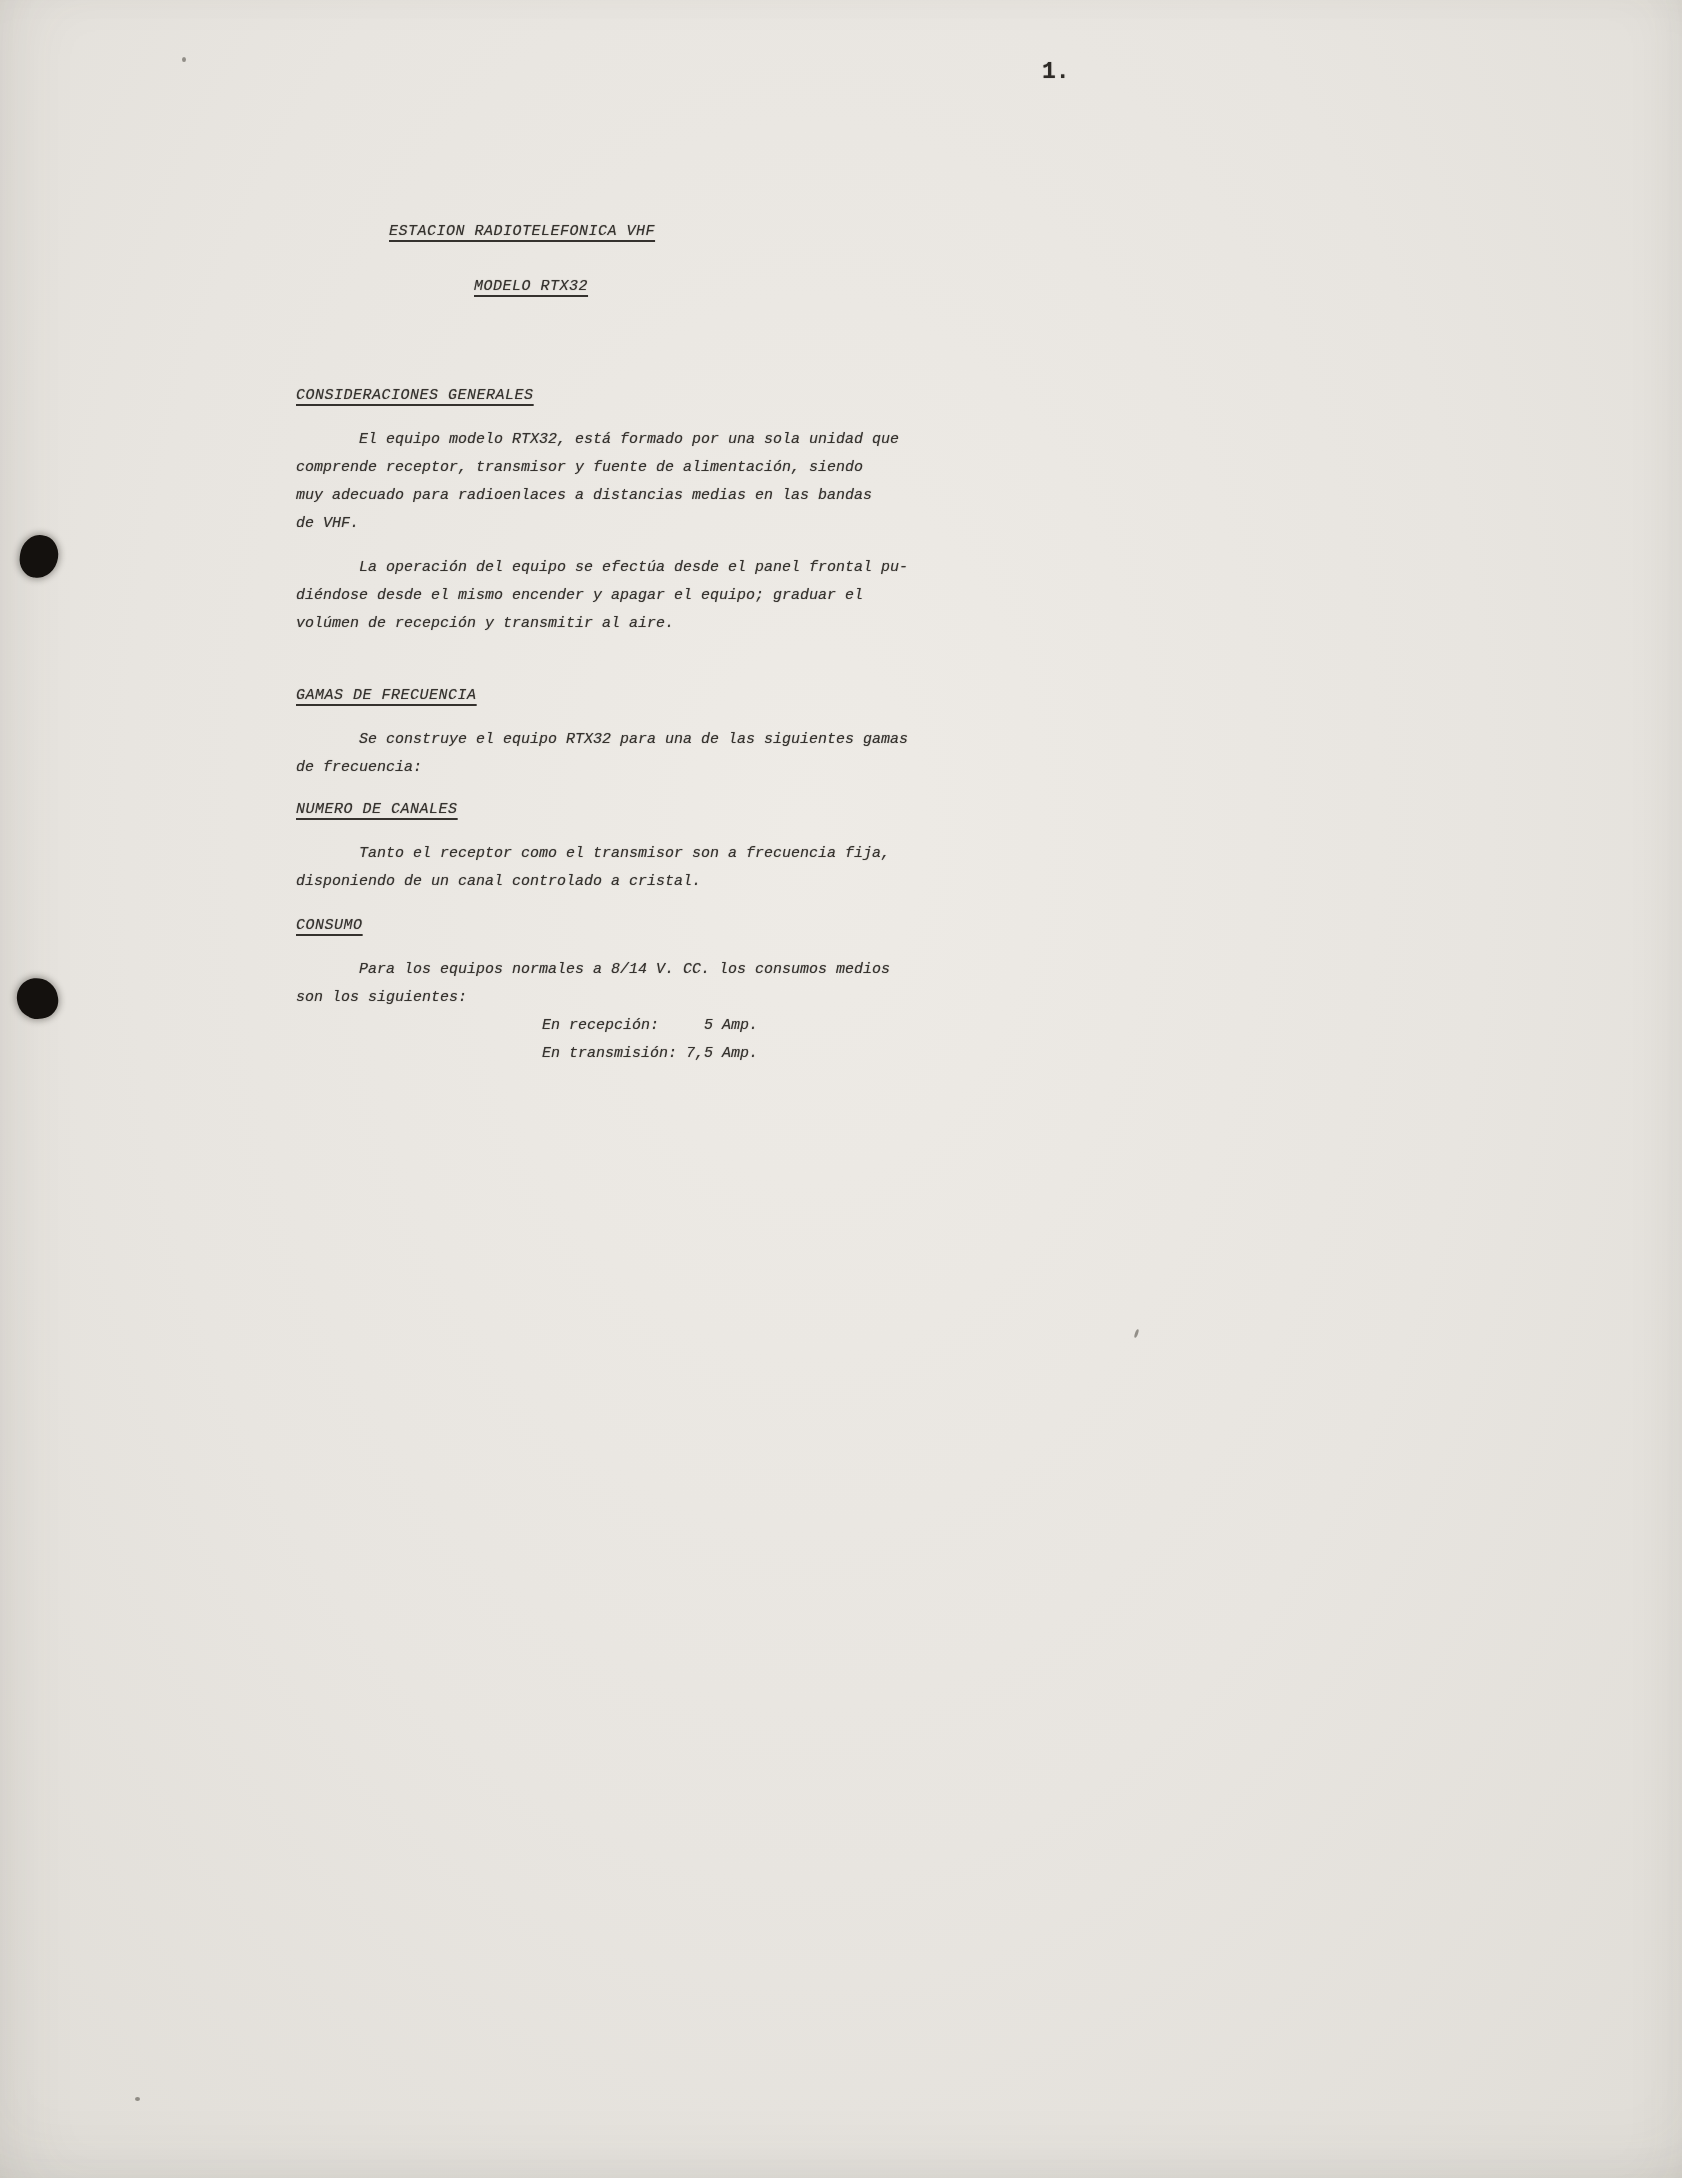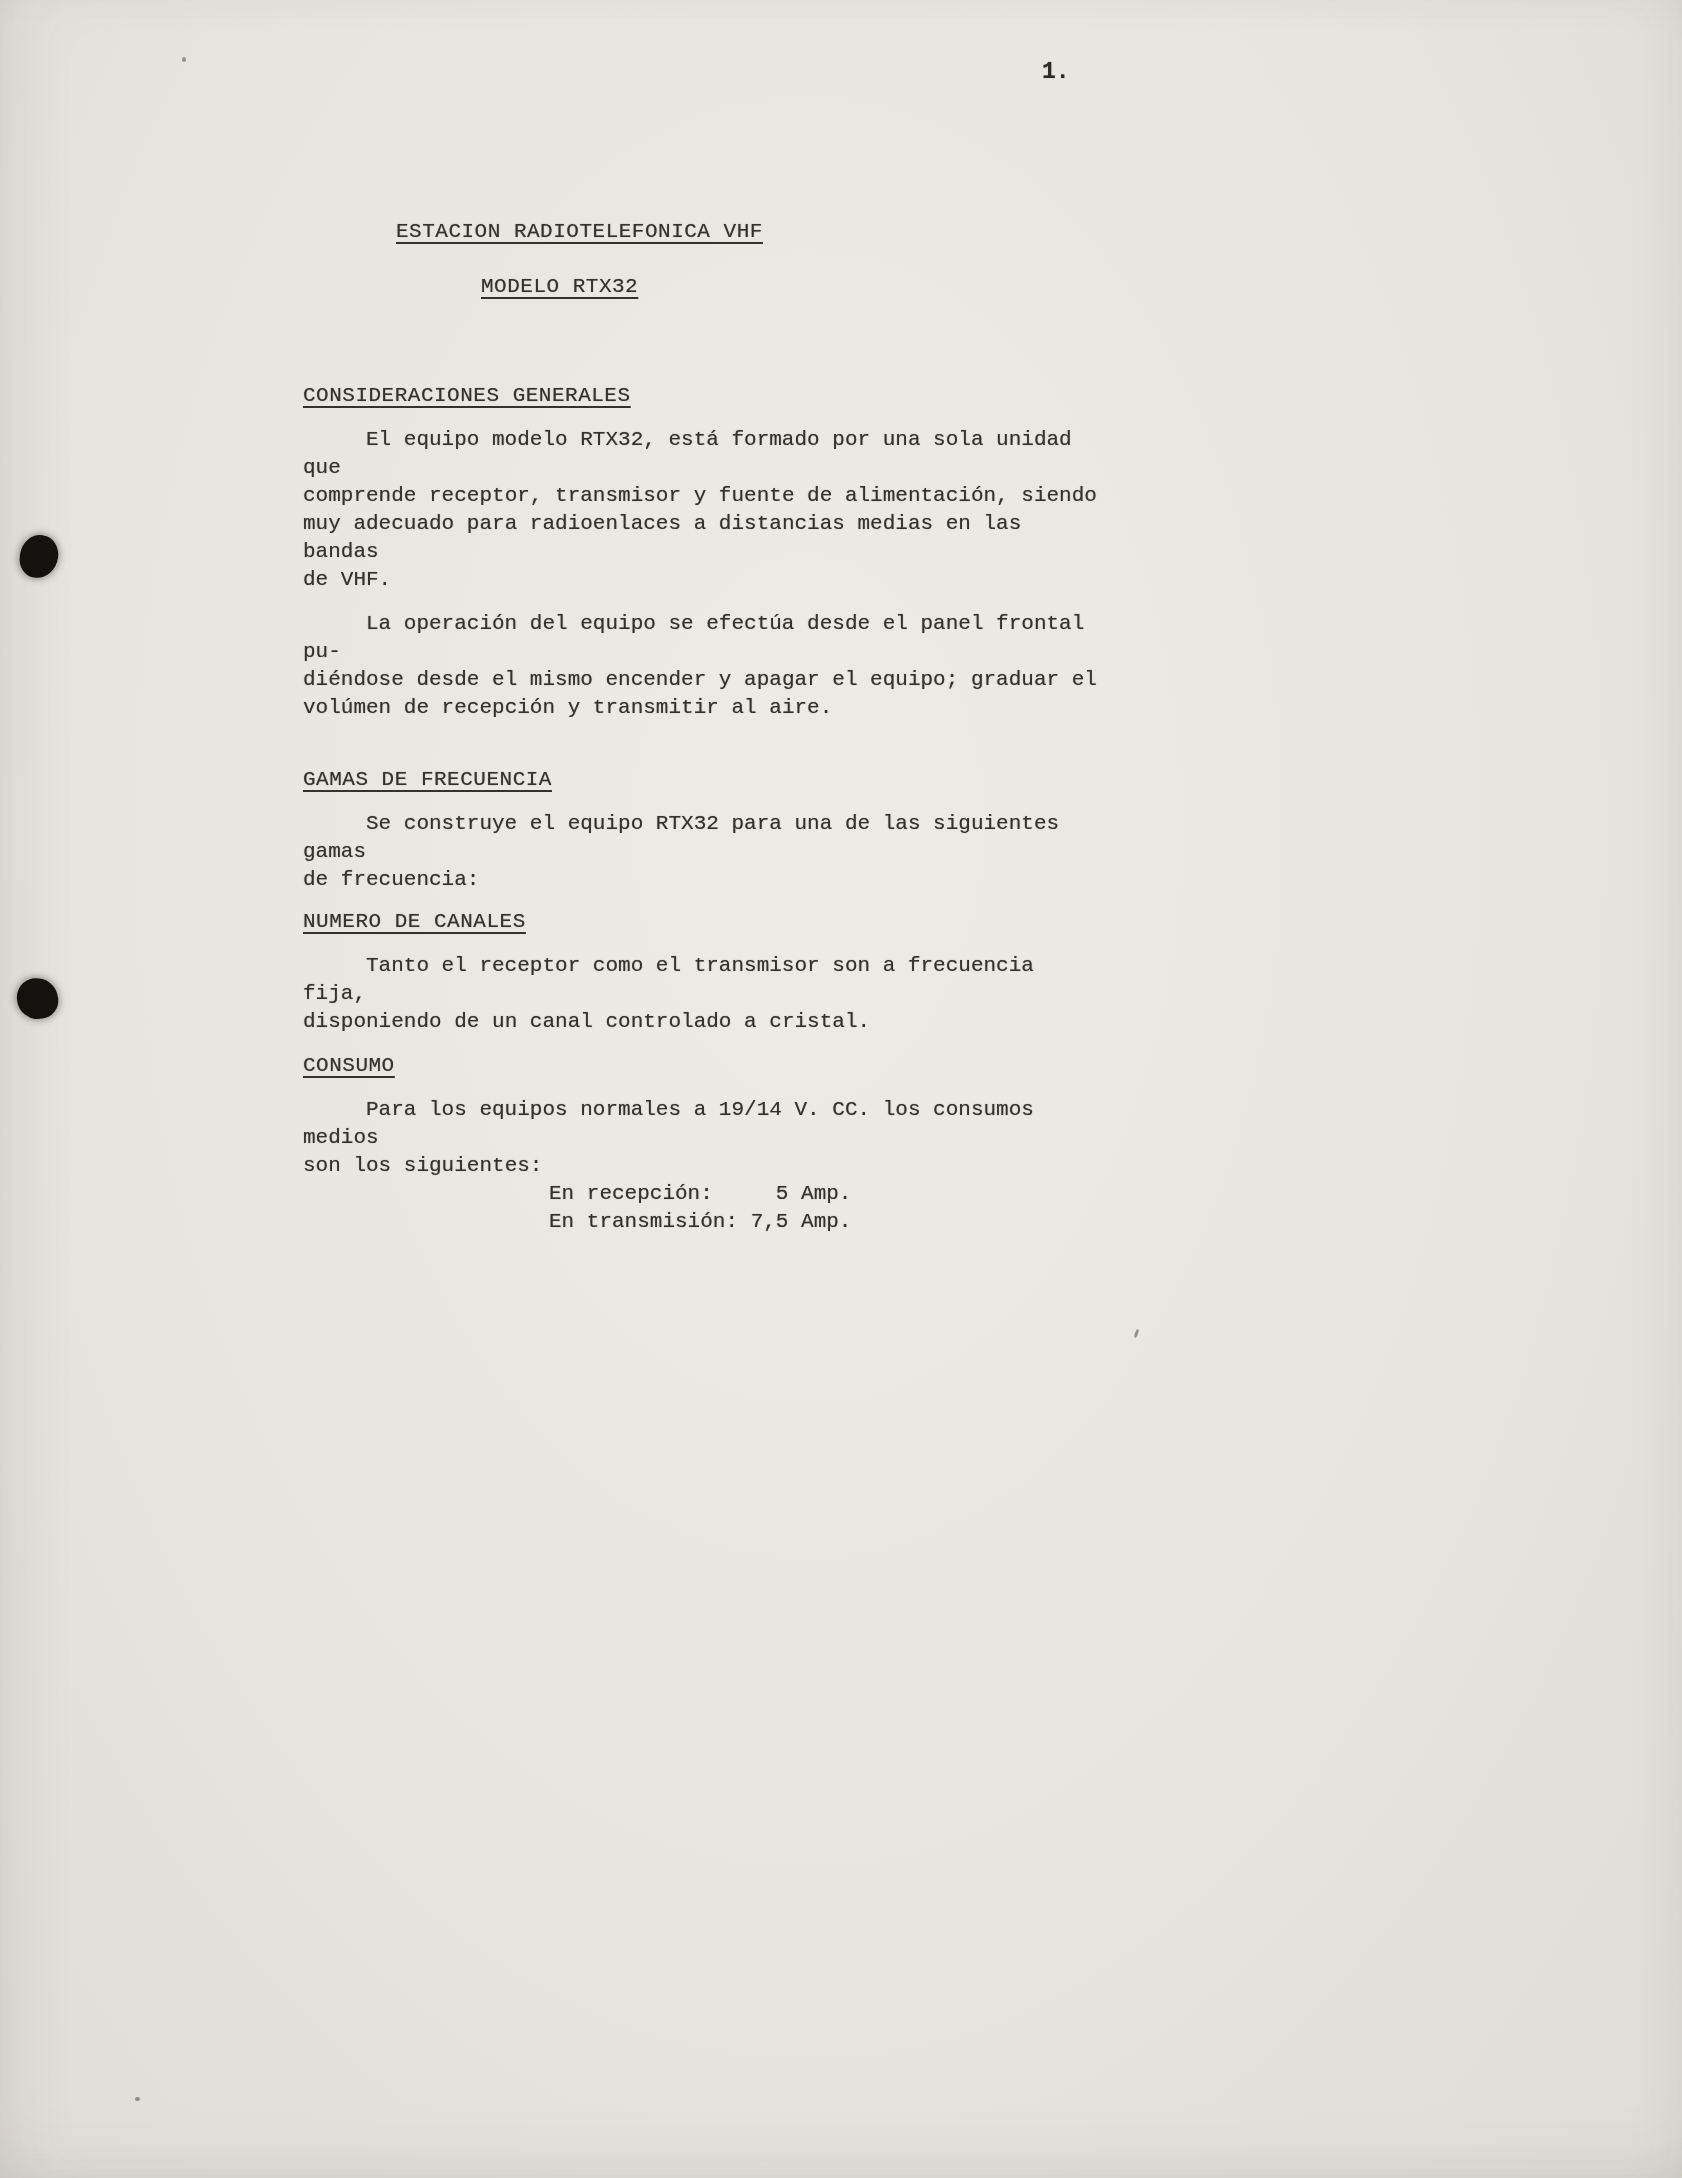--- a/index.html
+++ b/index.html
@@ -18,27 +18,28 @@
     position: absolute;
     inset: 0;
     background: radial-gradient(ellipse at 48% 38%, #eeebe6 0%, #e8e5e0 55%, #e0ddd7 100%);
     box-shadow: inset 40px 0 79px -40px rgba(70,65,55,0.12),
                 inset -30px 0 69px -40px rgba(70,65,55,0.10),
                 inset 0 -40px 89px -50px rgba(70,65,55,0.10);
     color: #35322e;
   }
   .content {
     position: absolute;
-    left: 255px;
+    left: 248px;
     top: 0;
     width: 851px;
     padding-top: 218px;
-    font-size: 21px;
+    font-size: 15px;
     line-height: 28px;
     text-shadow: 0 0 1px rgba(45,42,38,0.55);
+    font-style: italic;
   }
   .u {
     text-decoration: underline;
     text-decoration-thickness: 2px;
     text-underline-offset: 5px;
   }
   .doc-title {
     margin-left: 141px;
     letter-spacing: 0.5px;
   }
@@ -138,21 +139,21 @@
     </div>
 
     <div class="section numero">
       <div class="heading u">NUMERO DE CANALES</div>
       <p class="para">Tanto el receptor como el transmisor son a frecuencia fija,
 disponiendo de un canal controlado a cristal.</p>
     </div>
 
     <div class="section consumo">
       <div class="heading u">CONSUMO</div>
-      <p class="para">Para los equipos normales a 19/14 V. CC. los consumos medios
+      <p class="para">Para los equipos normales a 8/14 V. CC. los consumos medios
 son los siguientes:</p>
       <div class="list consumo-list">
         <div class="list-line">En recepción:     5 Amp.</div>
         <div class="list-line">En transmisión: 7,5 Amp.</div>
       </div>
     </div>
 
   </div>
 </div>
 

